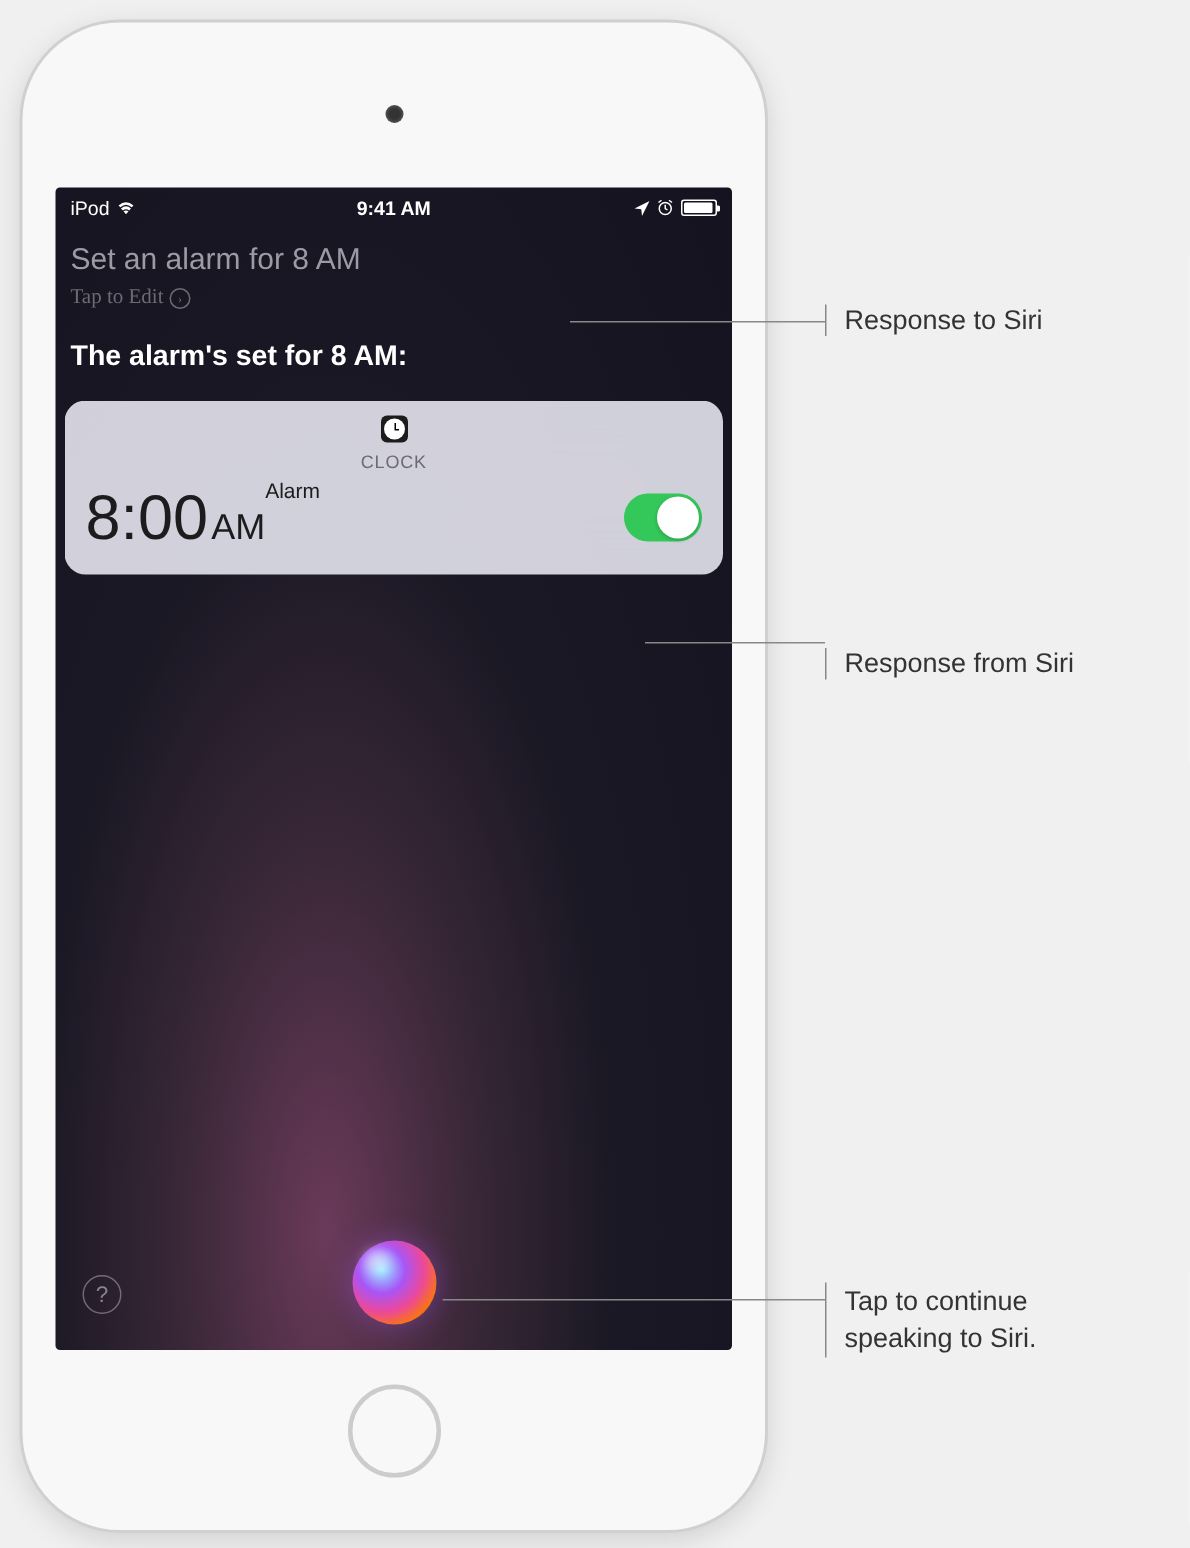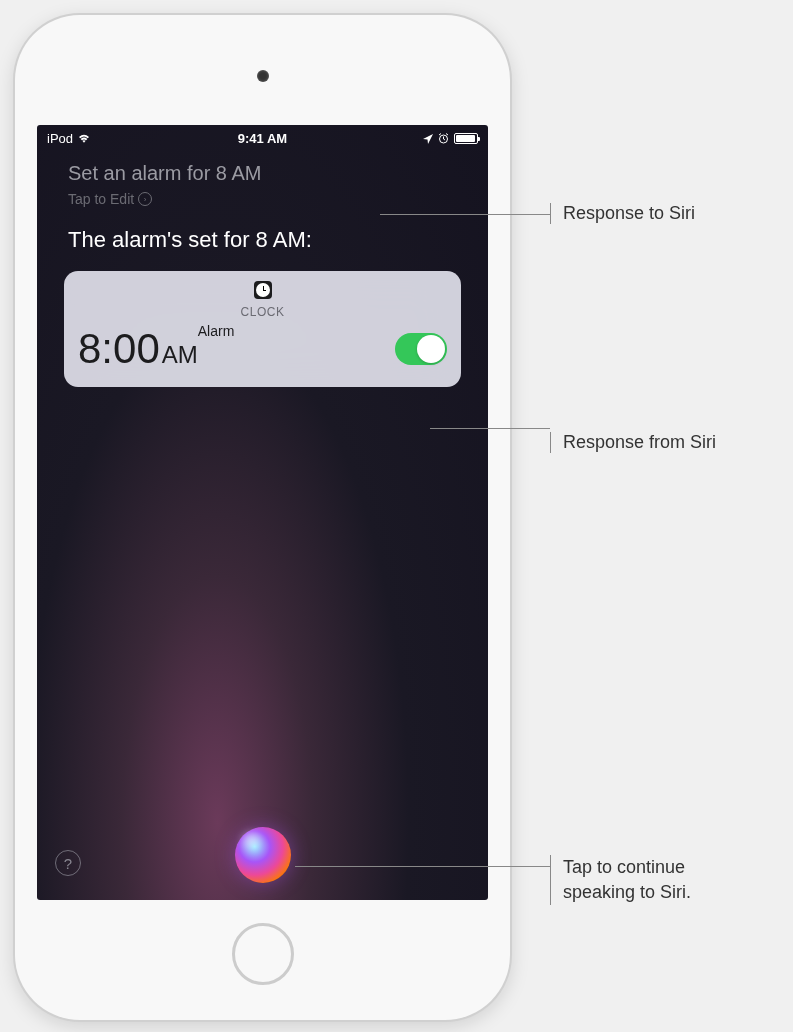--- a/index.html
+++ b/index.html
@@ -118,55 +118,56 @@
       position: absolute;
       left: 1px;
       top: 1px;
       bottom: 1px;
       width: 19px;
       background: white;
       border-radius: 1px;
     }
     
     .siri-content {
-      padding: 12px 27px;
+      padding: 12px 6px;
     }
     
     .user-request {
       color: #9b9ba3;
       font-size: 20px;
       font-weight: 400;
       margin-left: 4px;
     }
     
     .tap-to-edit {
       display: flex;
       align-items: center;
       gap: 4px;
       color: #6b6b73;
       font-size: 14px;
       margin-top: 6px;
       margin-left: 4px;
+      font-family: Liberation Serif, serif;
     }
     
     .chevron-circle {
       width: 14px;
       height: 14px;
       border: 1px solid #6b6b73;
       border-radius: 50%;
       display: flex;
       align-items: center;
       justify-content: center;
       font-size: 8px;
     }
     
     .siri-response {
       color: white;
-      font-size: 22px;
-      font-weight: 400;
+      font-size: 19px;
+      font-weight: 700;
       margin-top: 20px;
       margin-left: 4px;
     }
     
     .clock-card {
       margin-top: 18px;
       background: rgba(235, 235, 245, 0.88);
       border-radius: 14px;
       padding: 10px 14px 14px;
       backdrop-filter: blur(20px);

